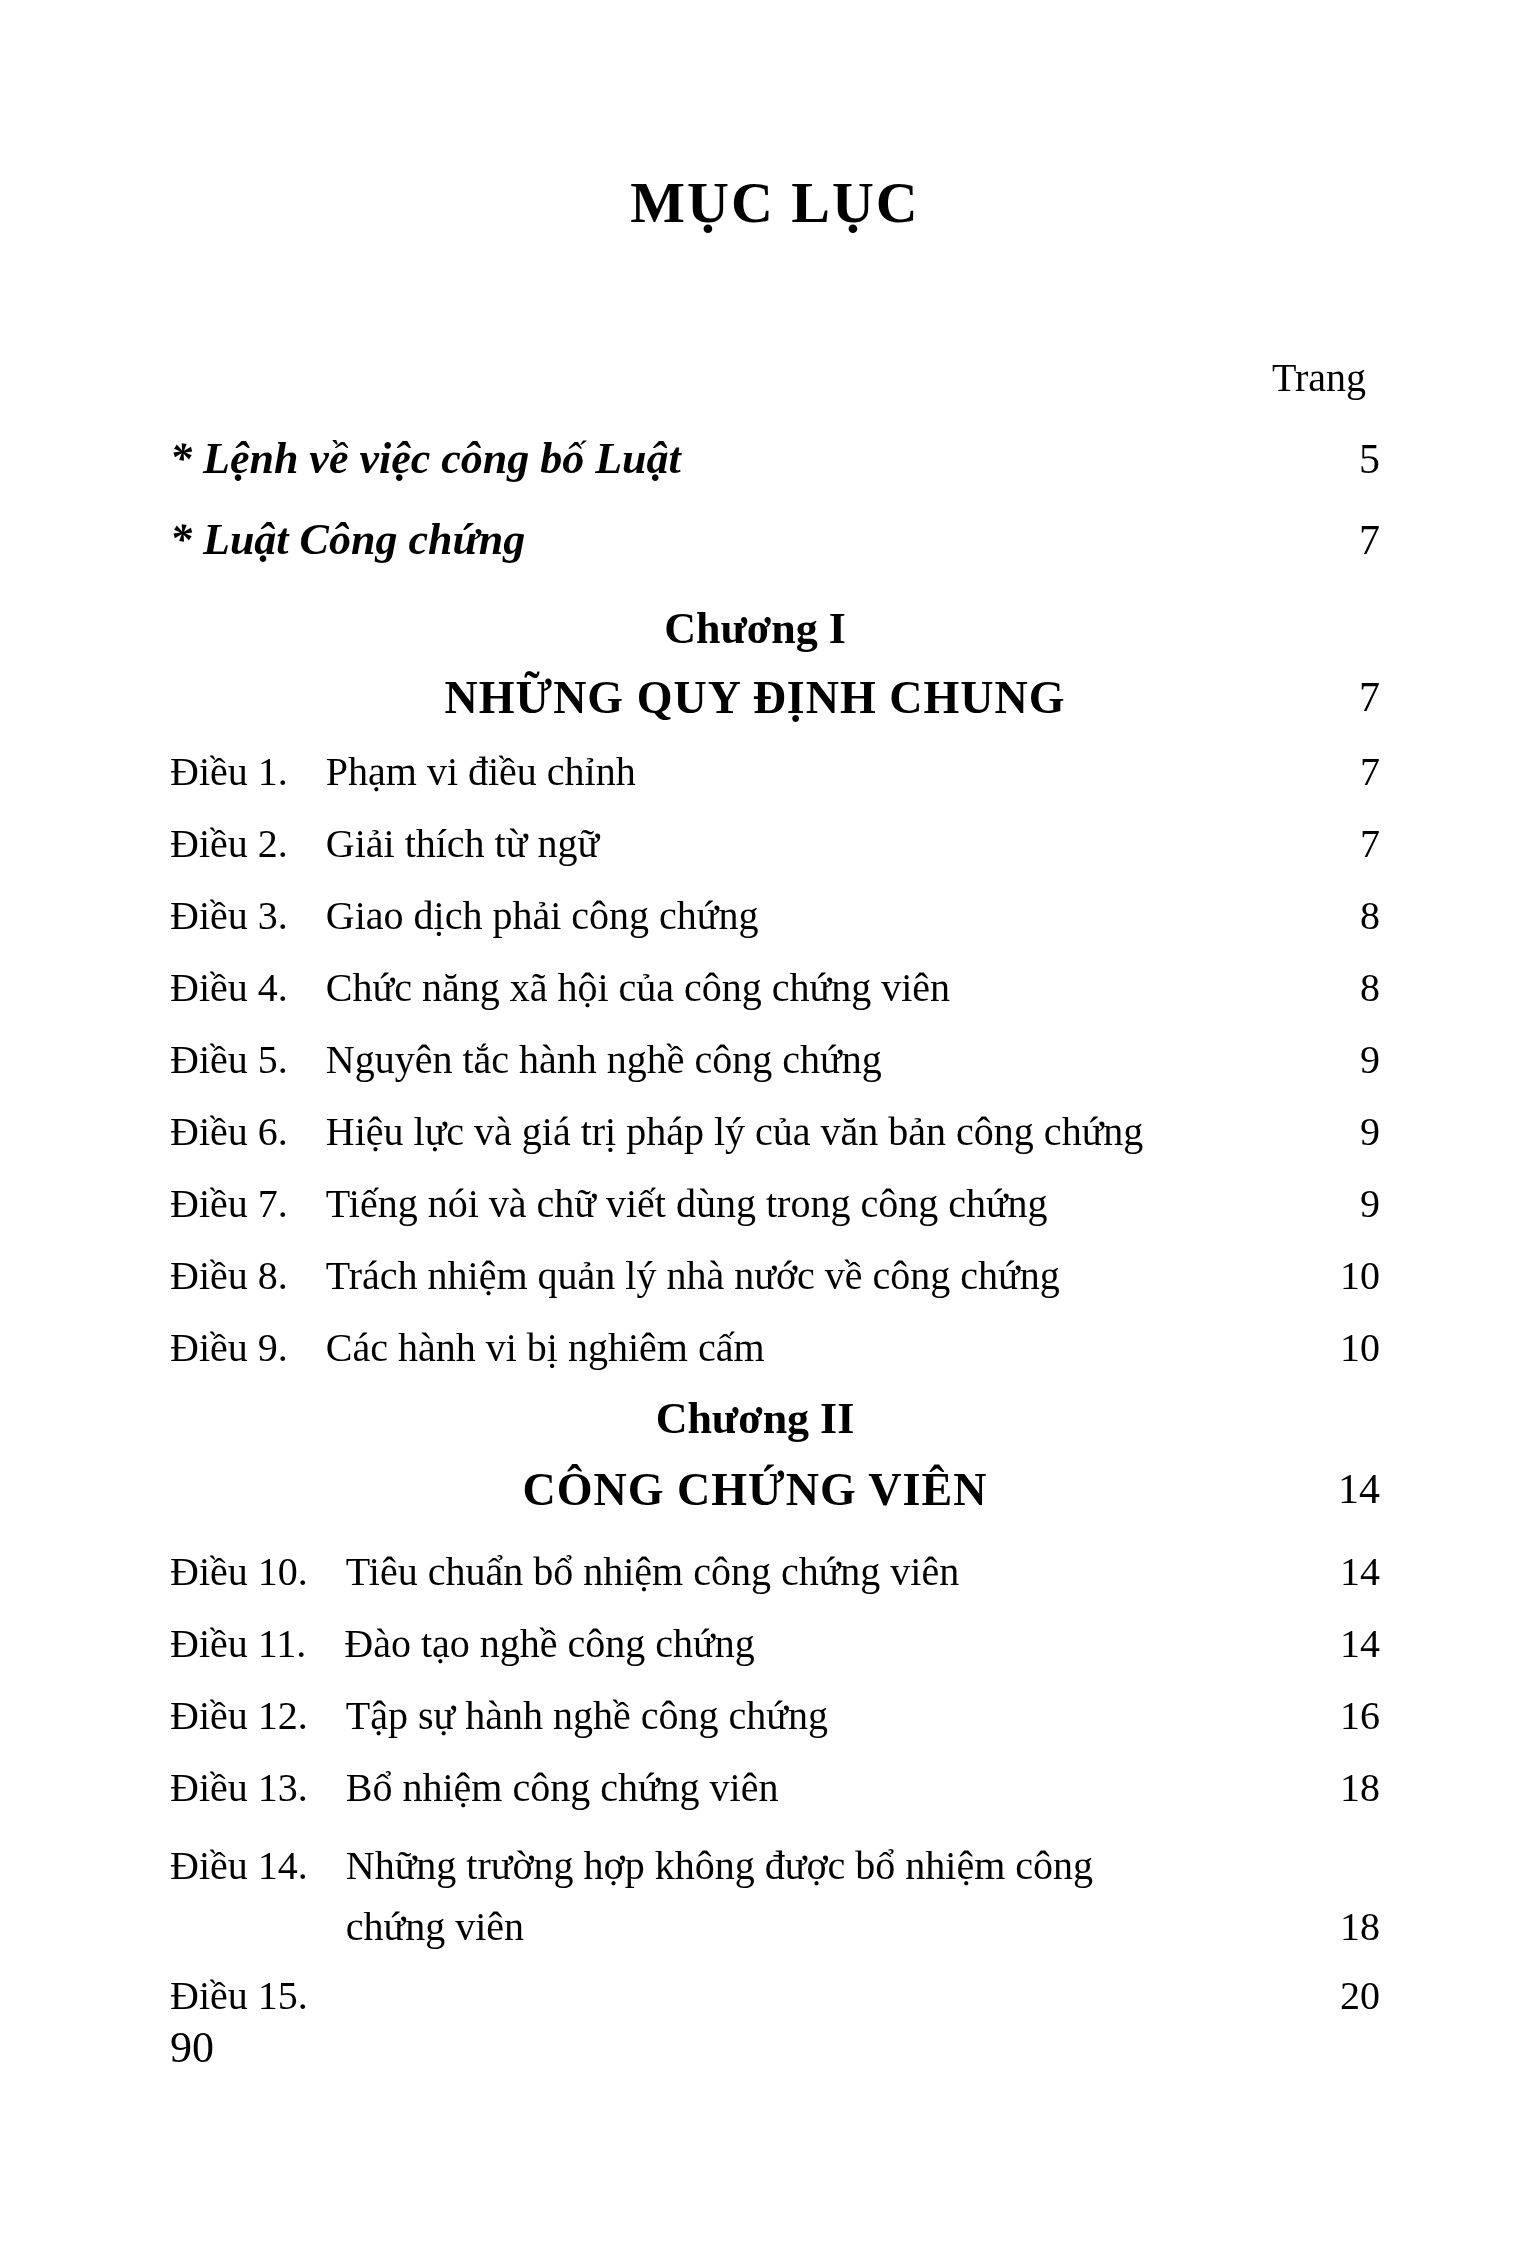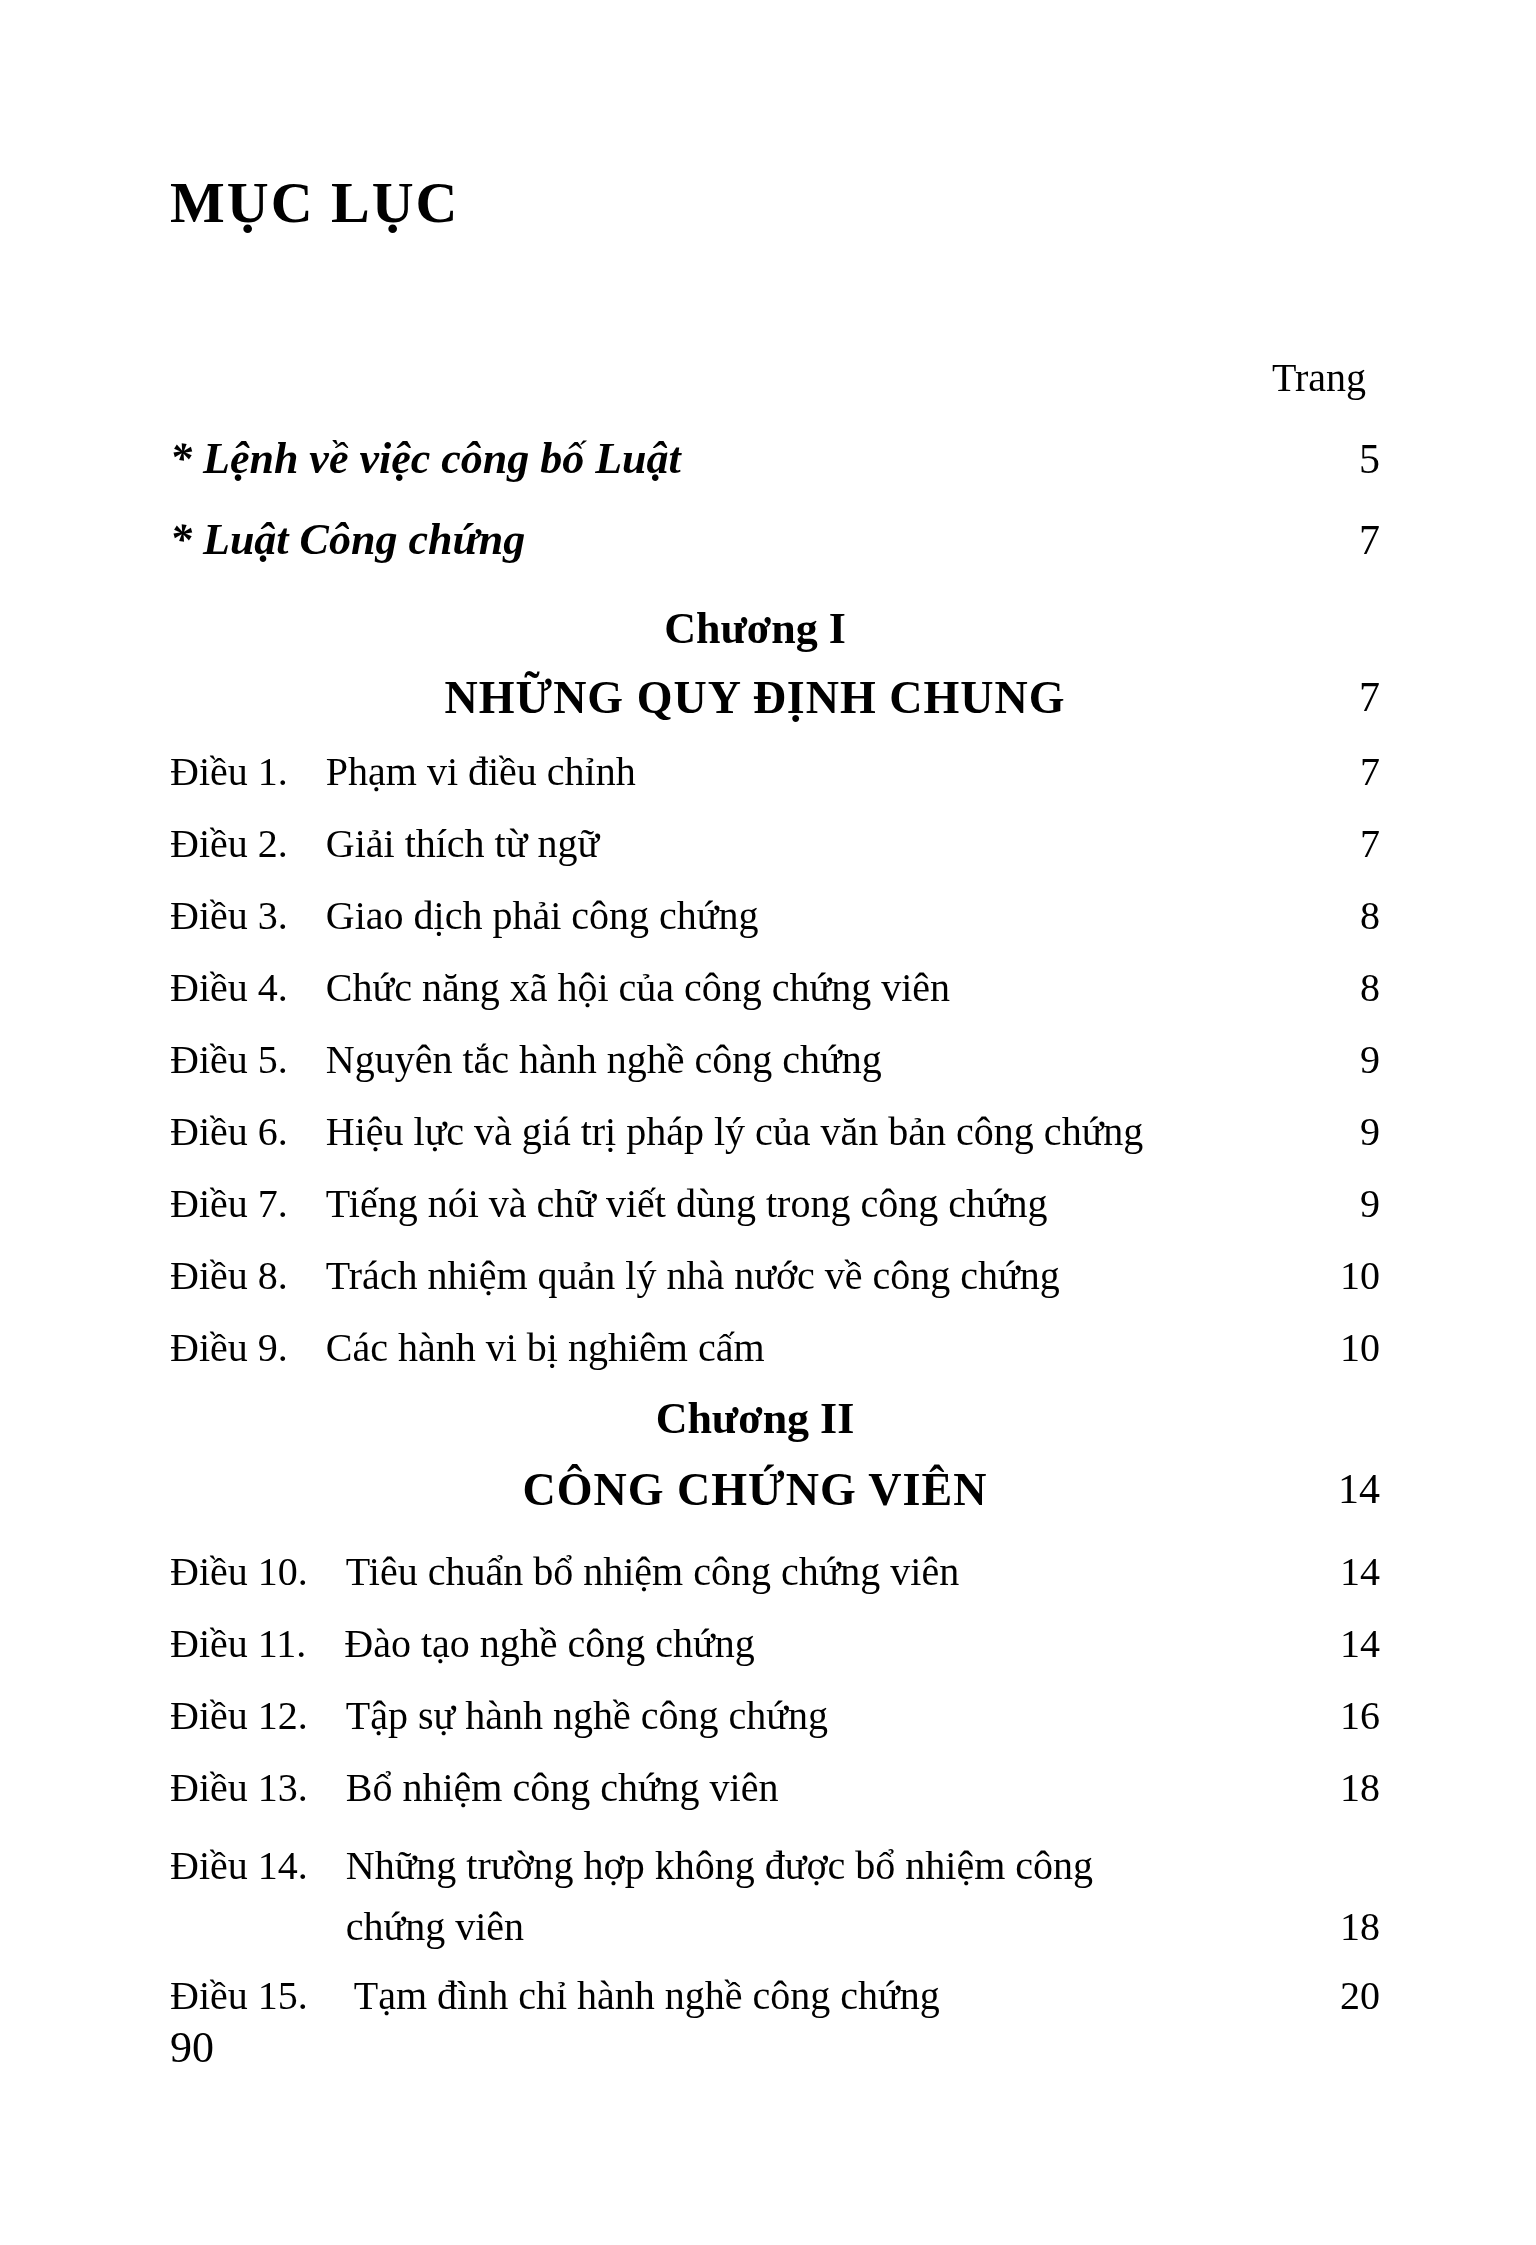--- a/index.html
+++ b/index.html
@@ -9,21 +9,21 @@
     height: 2245px;
     background: #ffffff;
     color: #000000;
     font-family: "Liberation Serif", "DejaVu Serif", serif;
     box-sizing: border-box;
     padding: 0 156px 0 170px;
     overflow: hidden;
   }
   .doc-title {
     margin-top: 168px;
-    text-align: left;
+    text-align: center;
     font-size: 58px;
     line-height: 70px;
     font-weight: bold;
     letter-spacing: 2px;
   }
   .trang-row {
     margin-top: 115px;
     text-align: right;
     font-size: 40px;
     line-height: 50px;
@@ -196,19 +196,18 @@
     <span class="page">18</span>
   </div>
   <div class="article-row wrap">
     <span class="num">Điều 14.</span>
     <span class="title">Những trường hợp không được bổ nhiệm công
 chứng viên</span>
     <span class="page">18</span>
   </div>
   <div class="article-row gap-sm">
     <span class="num">Điều 15.</span>
-    <span class="title">Tạm đình chỉ hành nghề công chứng</span>
     <span class="page">20</span>
   </div>
 
   <div class="folio">90</div>
 
 </div>
 
 </body></html>

